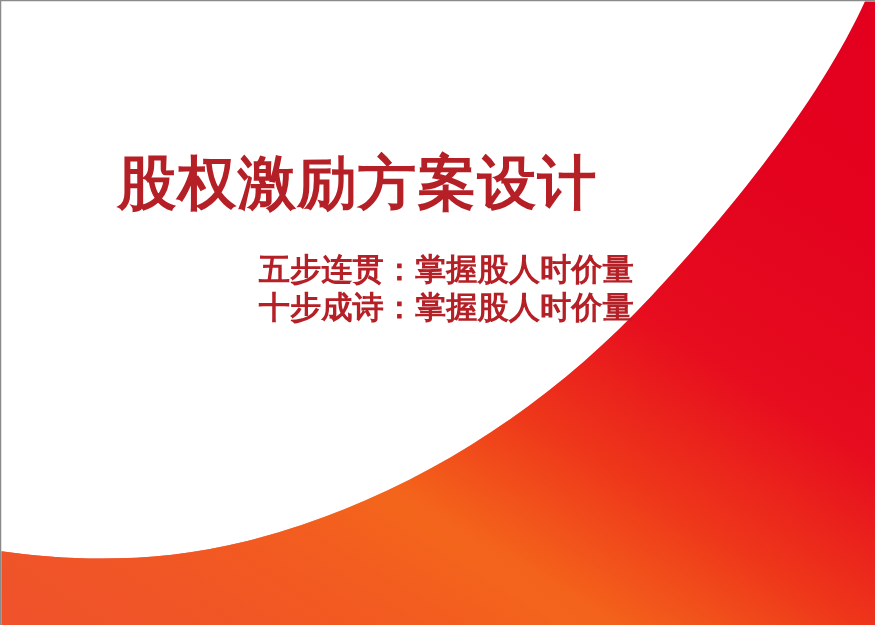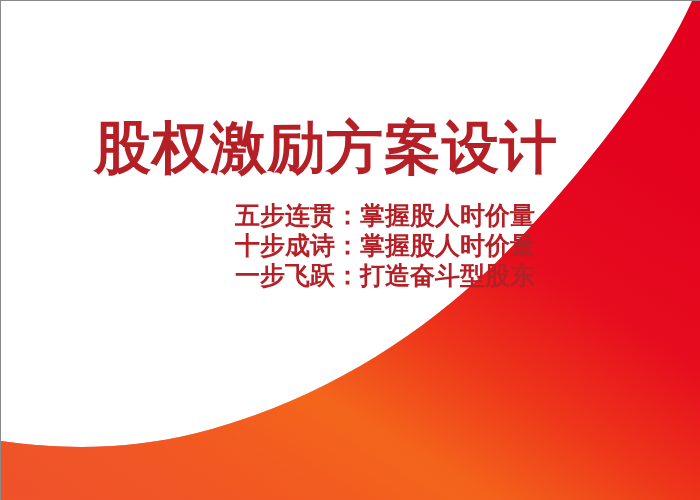--- a/index.html
+++ b/index.html
@@ -30,40 +30,40 @@
     position: absolute;
     left: 0;
     top: 0;
     width: 700px;
     height: 500px;
   }
   #title {
     position: absolute;
     left: 93px;
     top: 118px;
-    font-size: 57px;
+    font-size: 47px;
     line-height: 56px;
     letter-spacing: 1px;
     font-weight: 700;
     color: #B51F26;
     white-space: nowrap;
     font-family: "DejaVu Serif", "Liberation Serif", serif;
   }
   #subtitle {
     position: absolute;
     left: 206px;
     top: 200px;
     font-size: 25px;
     line-height: 30px;
     font-weight: 700;
     color: #B51F26;
     white-space: nowrap;
     font-family: "DejaVu Serif", "Liberation Serif", serif;
   }
-  .sub-line { display: block; margin-left: 28px; }
+  .sub-line { display: block; }
 </style>
 </head>
 <body>
 
 <div id="slide">
 
   <svg id="swoosh" viewBox="0 0 700 500" preserveAspectRatio="none">
     <defs>
       <linearGradient id="swooshGrad" x1="0.12" y1="0.95" x2="0.78" y2="0.18">
         <stop offset="0%" stop-color="#E8402A"></stop>
@@ -98,17 +98,16 @@
              Z" fill="url(#swooshGrad2)"></path>
   </svg>
 
   <div class="text-layer">
 
     <div id="title">股权激励方案设计</div>
 
     <div id="subtitle">
       <span class="sub-line">五步连贯：掌握股人时价量</span>
       <span class="sub-line">十步成诗：掌握股人时价量</span>
-      <span class="sub-line">一步飞跃：打造奋斗型股东</span>
     </div>
 
   </div>
 </div>
 
 </body></html>

